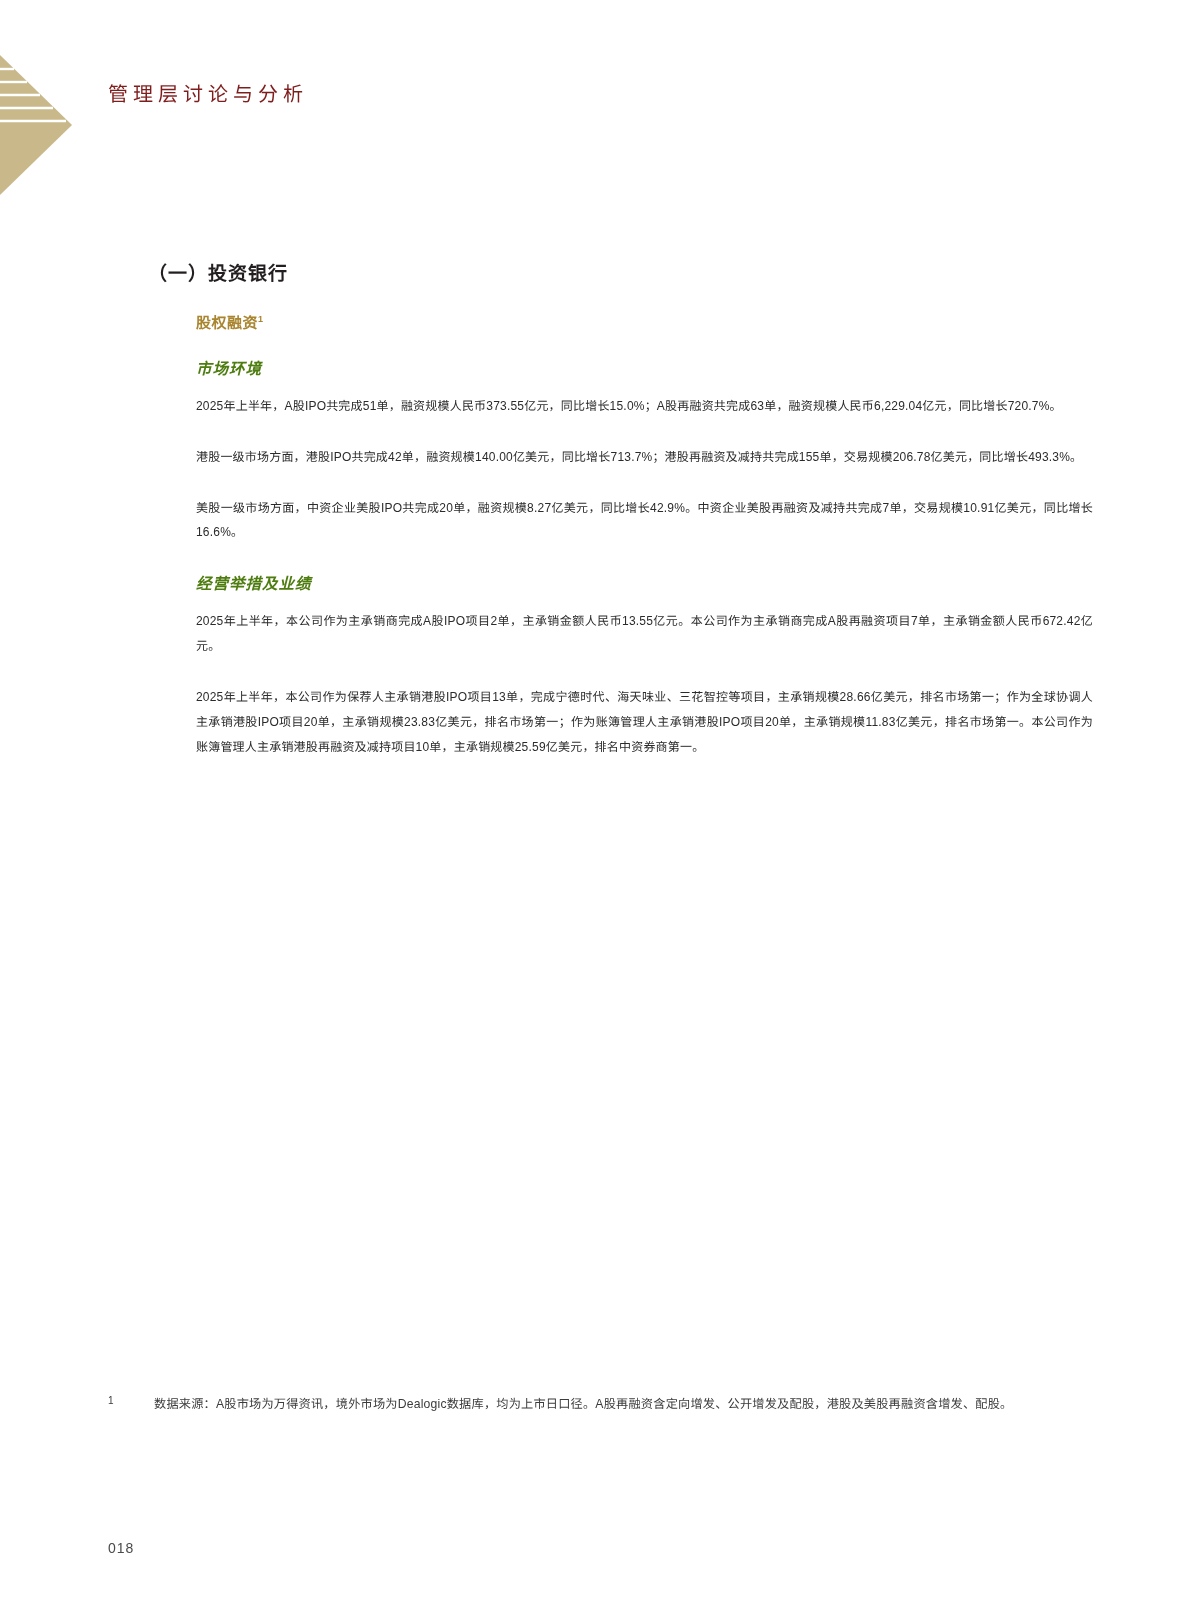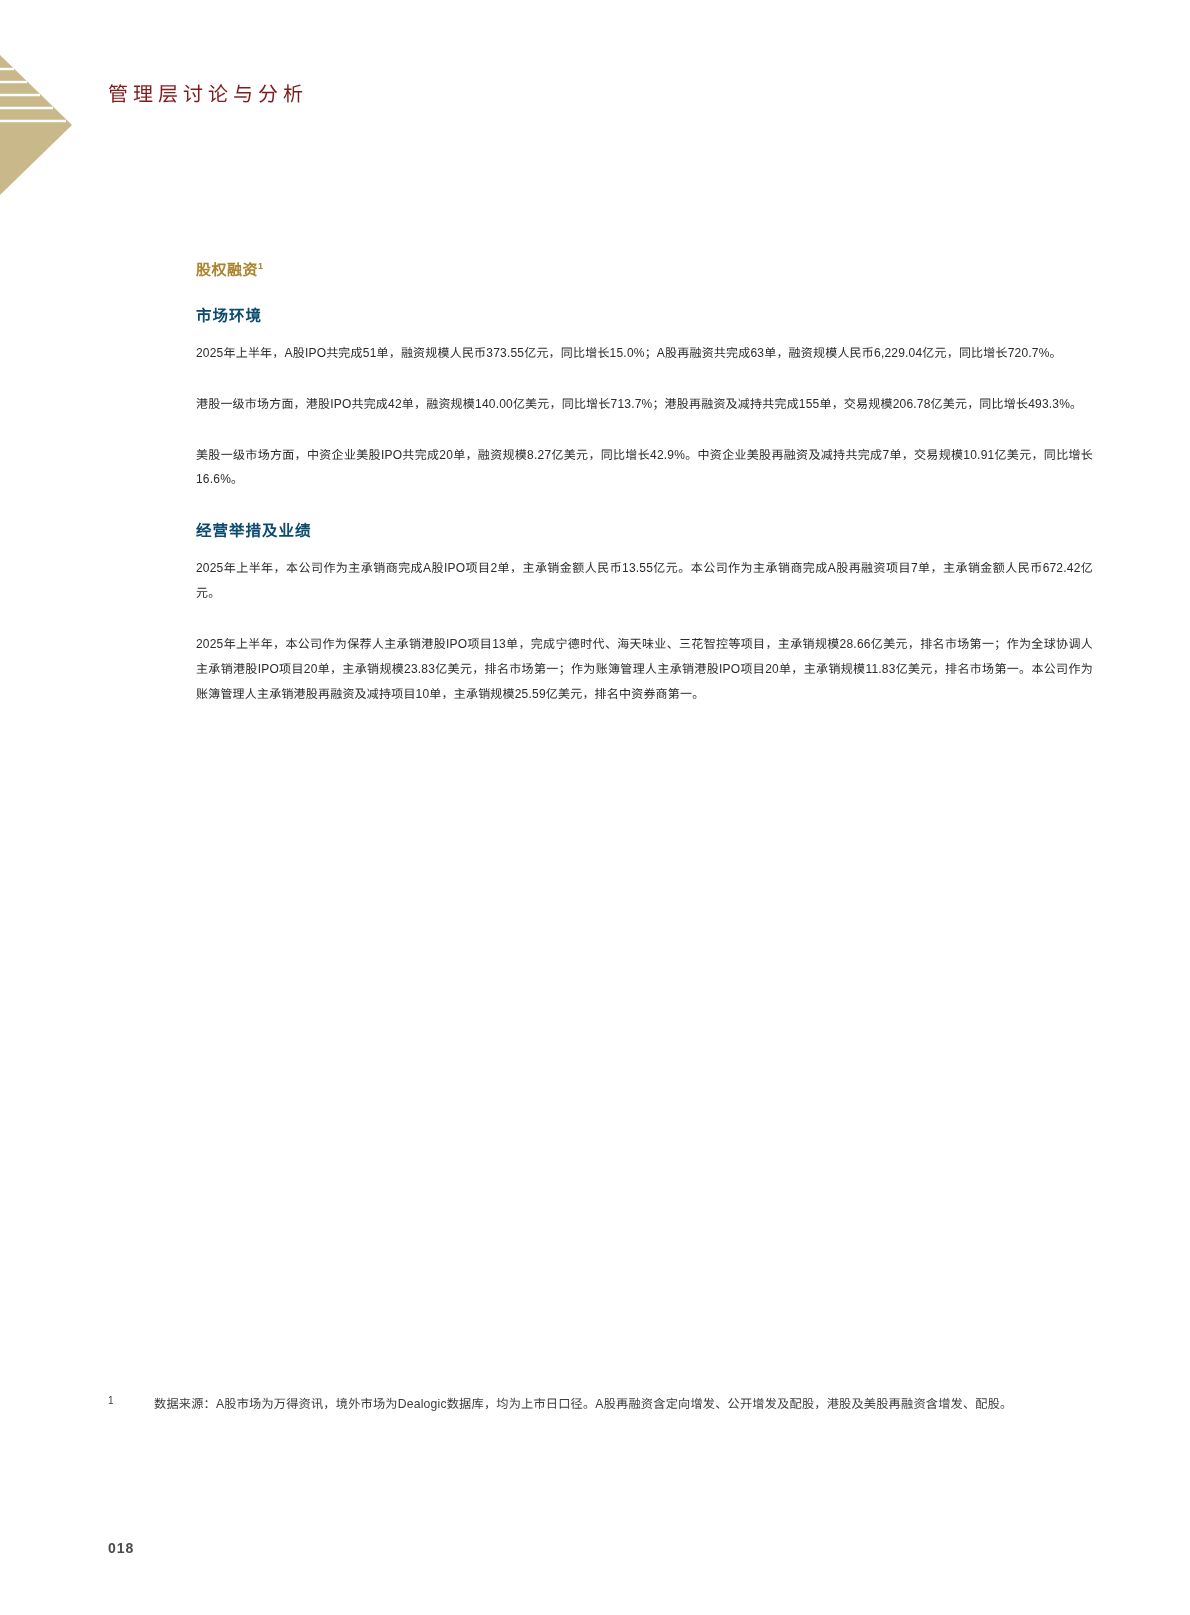--- a/index.html
+++ b/index.html
@@ -69,21 +69,22 @@
   }
   .sub-title sup {
     font-size: 9px;
     font-weight: bold;
     vertical-align: super;
   }
 
   .group-title {
     font-size: 15.5px;
     font-weight: bold;
-    color: #0c4a6e;
+    font-style: italic;
+    color: #4d7c0f;
     letter-spacing: 1px;
     margin: 0 0 16px 48px;
   }
   .group-title.spaced { }
 
   p.body {
     margin: 0 0 26px 48px;
     font-size: 12px;
     line-height: 2.07;
     color: #2b2b2b;
@@ -114,21 +115,21 @@
     color: #3b3b3b;
     letter-spacing: 0.2px;
   }
 
   
   .page-number {
     position: absolute;
     left: 108px;
     top: 1540px;
     font-size: 14px;
-    font-weight: bold;
+    font-weight: normal;
     color: #4a4a4a;
     letter-spacing: 1px;
   }
 </style>
 </head>
 <body>
 
 <div class="header">
   <div class="corner-mark">
     <svg width="72" height="140" viewBox="0 0 72 140" xmlns="http://www.w3.org/2000/svg">
@@ -140,20 +141,21 @@
         <line x1="0" y1="53" x2="53" y2="53"></line>
         <line x1="0" y1="66" x2="66" y2="66"></line>
       </g>
     </svg>
   </div>
   <div class="header-title">管理层讨论与分析</div>
 </div>
 
 <div class="content">
 
+  <h2 class="sec-title">（一）投资银行</h2>
 
   <h3 class="sub-title">
     <span>股权融资</span><sup>1</sup>
   </h3>
 
   <h4 class="group-title">市场环境</h4>
   <p class="body">2025年上半年，A股IPO共完成51单，融资规模人民币373.55亿元，同比增长15.0%；A股再融资共完成63单，融资规模人民币6,229.04亿元，同比增长720.7%。</p>
   <p class="body">港股一级市场方面，港股IPO共完成42单，融资规模140.00亿美元，同比增长713.7%；港股再融资及减持共完成155单，交易规模206.78亿美元，同比增长493.3%。</p>
   <p class="body">美股一级市场方面，中资企业美股IPO共完成20单，融资规模8.27亿美元，同比增长42.9%。中资企业美股再融资及减持共完成7单，交易规模10.91亿美元，同比增长16.6%。</p>
 

